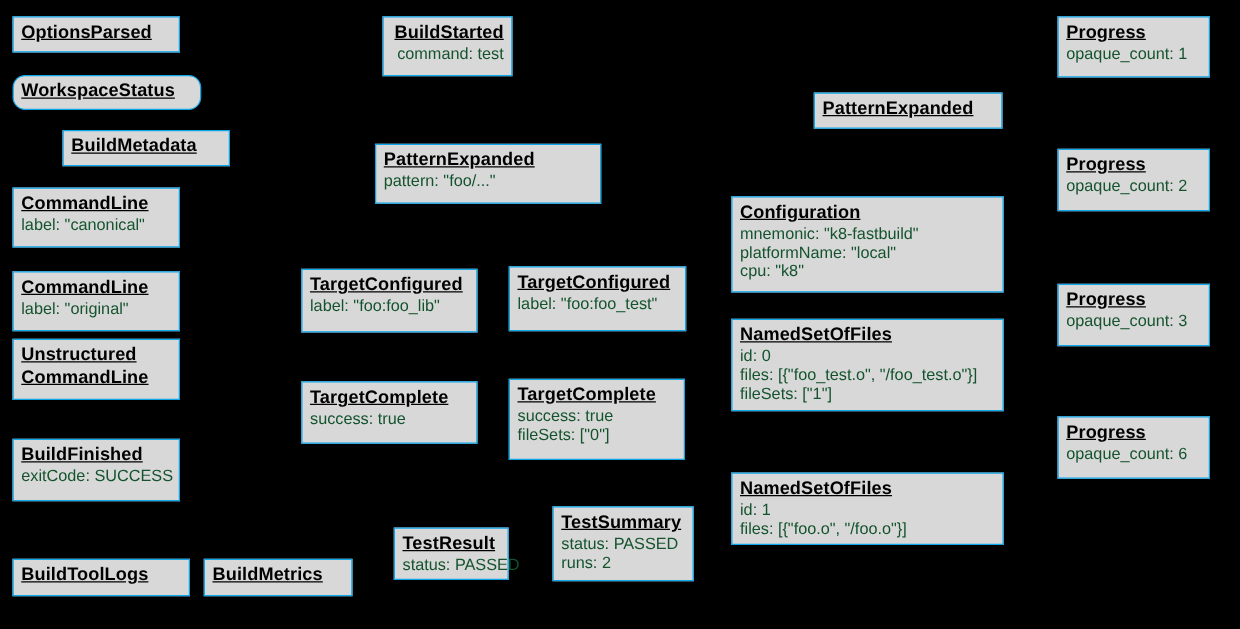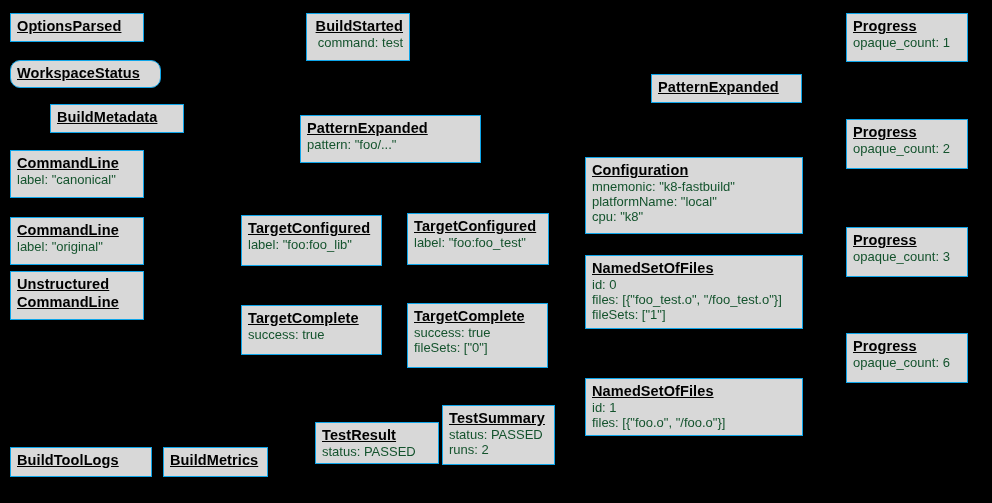--- a/index.html
+++ b/index.html
@@ -63,26 +63,30 @@
 
   <div class="node" style="left:10px; top:217px; width:134px; min-height:48px;">
     <span class="title">CommandLine</span>
     <div class="line">label: "original"</div>
   </div>
 
   <div class="node" style="left:10px; top:271px; width:134px; min-height:49px;">
     <span class="title">Unstructured CommandLine</span>
   </div>
 
+  <div class="node" style="left:10px; top:351px; width:134px; min-height:50px;">
+    <span class="title">BuildFinished</span>
+    <div class="line">exitCode: SUCCESS</div>
+  </div>
 
   <div class="node" style="left:10px; top:447px; width:142px; min-height:30px;">
     <span class="title">BuildToolLogs</span>
   </div>
 
-  <div class="node" style="left:163px; top:447px; width:105px; min-height:30px;">
+  <div class="node" style="left:163px; top:447px; width:119px; min-height:30px;">
     <span class="title">BuildMetrics</span>
   </div>
 
   <div class="node" style="left:306px; top:13px; width:104px; min-height:48px;text-align:right;">
     <span class="title">BuildStarted</span>
     <div class="line">command: test</div>
   </div>
 
   <div class="node" style="left:300px; top:115px; width:181px; min-height:48px;">
     <span class="title">PatternExpanded</span>
@@ -103,21 +107,21 @@
     <span class="title">TargetComplete</span>
     <div class="line">success: true</div>
   </div>
 
   <div class="node" style="left:407px; top:303px; width:141px; min-height:65px;">
     <span class="title">TargetComplete</span>
     <div class="line">success: true</div>
     <div class="line">fileSets: ["0"]</div>
   </div>
 
-  <div class="node" style="left:315px; top:422px; width:124px; min-height:41px;">
+  <div class="node" style="left:315px; top:422px; width:92px; min-height:41px;">
     <span class="title">TestResult</span>
     <div class="line">status: PASSED</div>
   </div>
 
   <div class="node" style="left:442px; top:405px; width:113px; min-height:60px;">
     <span class="title">TestSummary</span>
     <div class="line">status: PASSED</div>
     <div class="line">runs: 2</div>
   </div>
 

